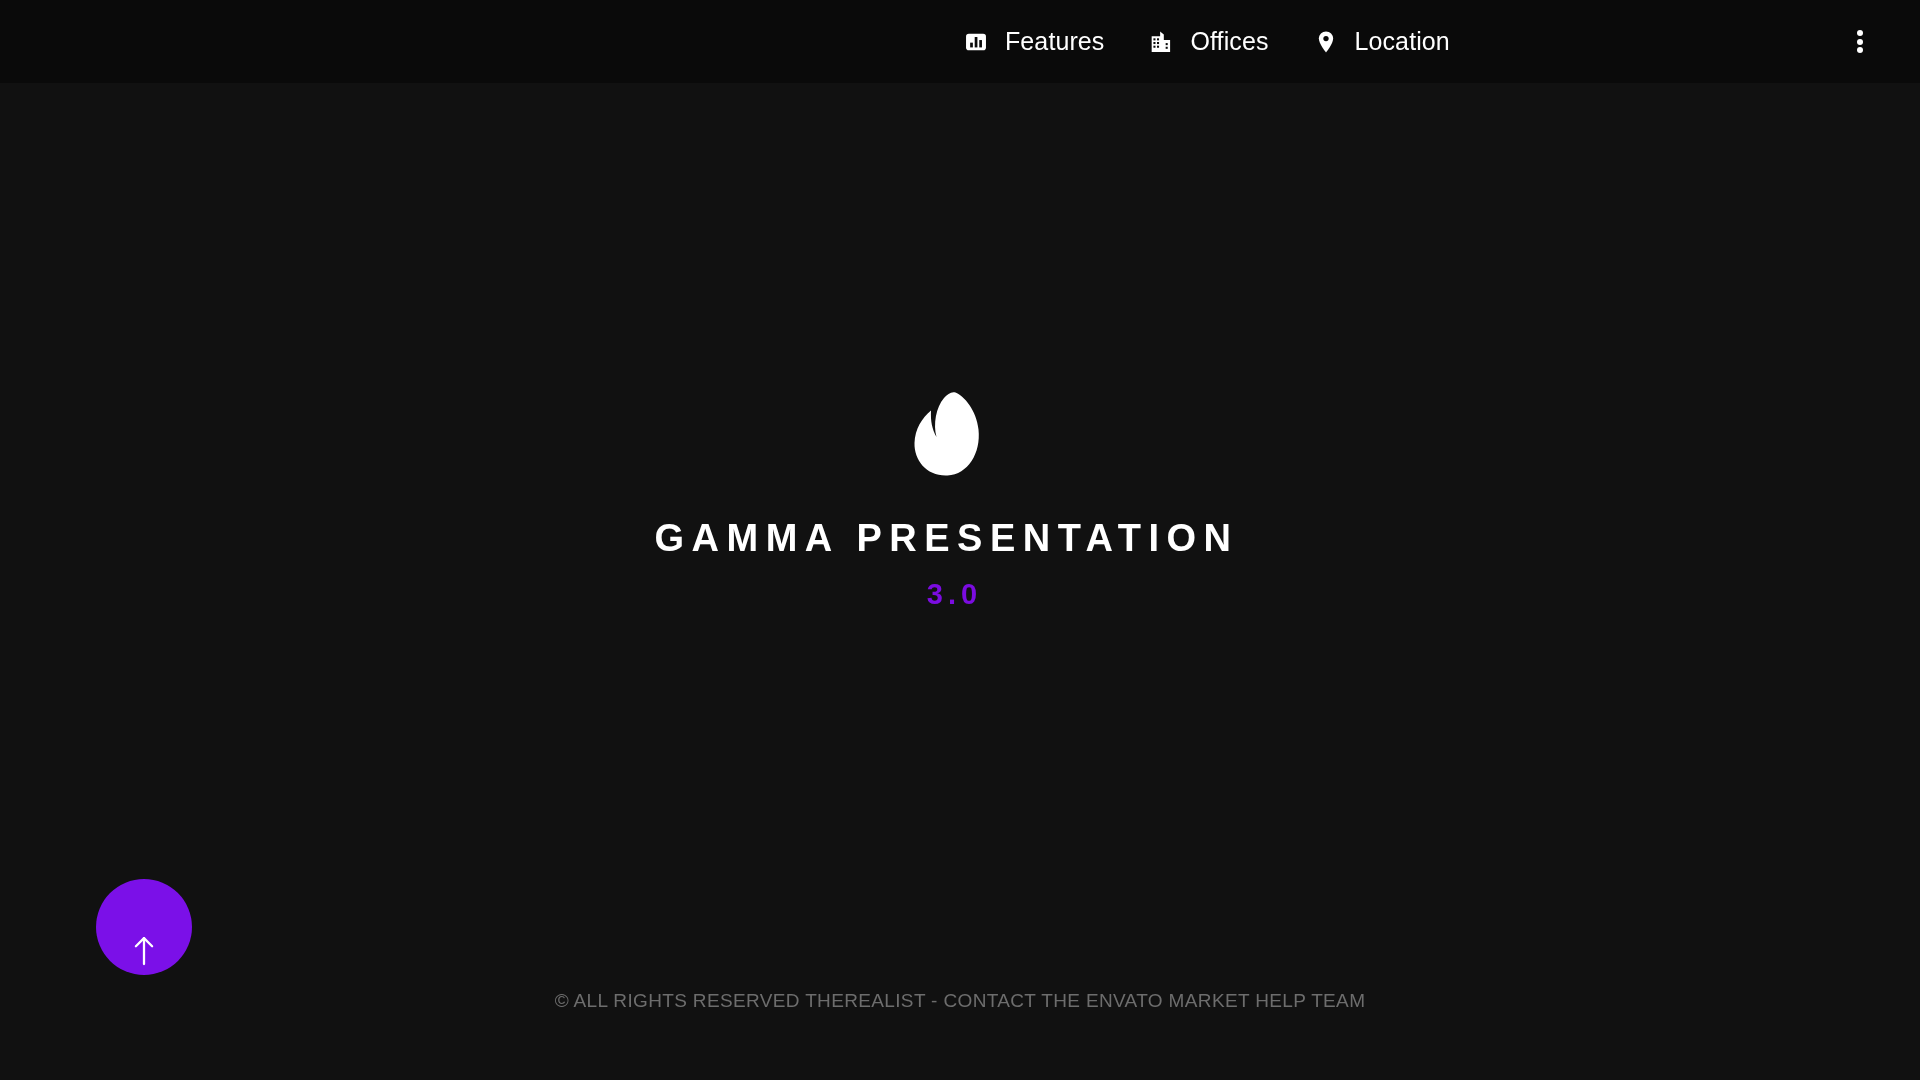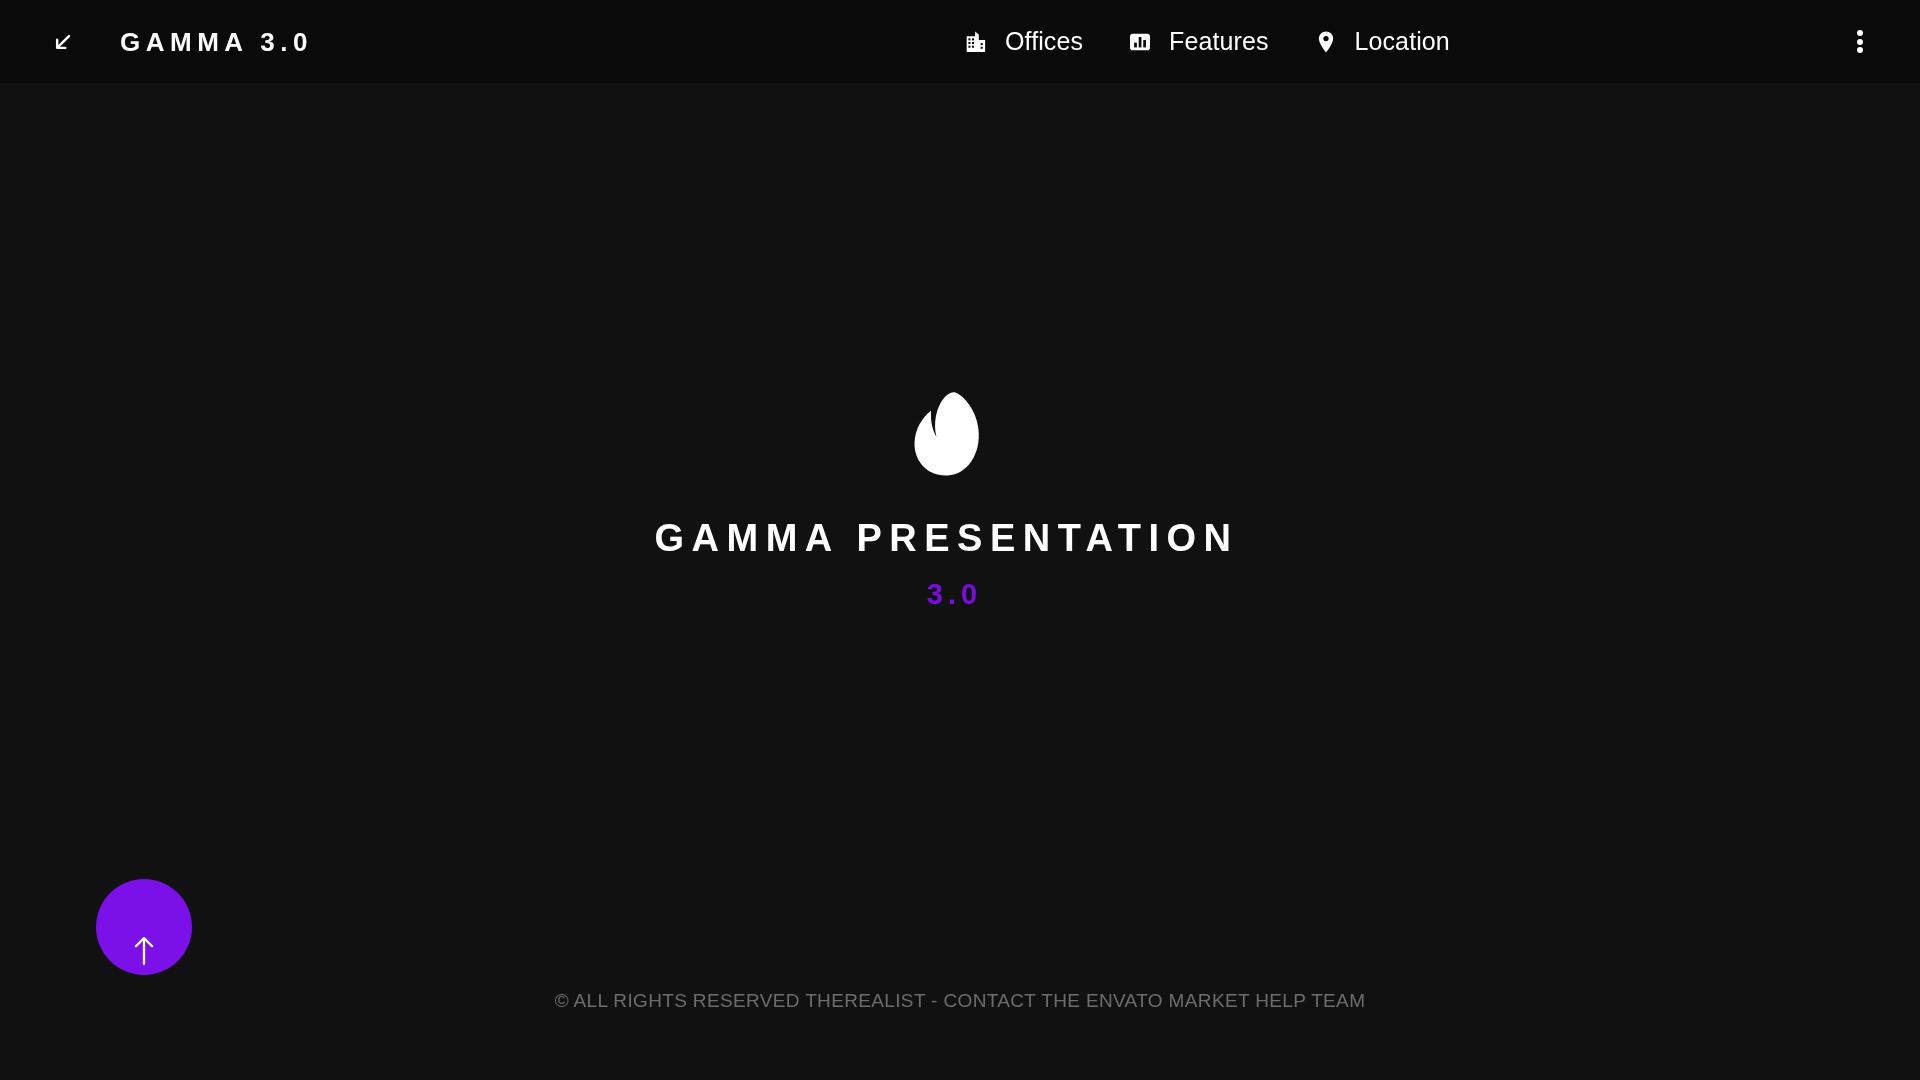--- a/index.html
+++ b/index.html
@@ -197,64 +197,55 @@
     color: #6d6d6d;
     white-space: nowrap;
     text-align: center;
   }
 </style>
 </head>
 <body style="background: rgb(17, 17, 17);">
 
 <header id="header-bar" style="background: rgb(10, 10, 10);">
 
-  <div id="brand">
-    <span id="brand-icon">
-      <svg viewBox="0 0 24 24" width="26" height="26" fill="none" stroke="#ffffff" stroke-width="2.2" stroke-linecap="round" stroke-linejoin="round">
-        <line x1="17.5" y1="6.5" x2="7.2" y2="16.8"></line>
-        <polyline points="14.2,17.4 6.6,17.4 6.6,9.8"></polyline>
-      </svg>
-    </span>
-    <span id="brand-title">GAMMA 3.0</span>
-  </div>
 
   <nav id="primary-nav">
 
+
+    <div class="nav-item">
+      <span class="nav-icon">
+        <svg viewBox="0 0 24 24" width="26" height="26">
+          <rect x="2.8" y="4.4" width="18.4" height="15.2" rx="2.6" ry="2.6" fill="#ffffff"></rect>
+          <rect x="6.6" y="12.6" width="2.5" height="4.4" fill="#0a0a0a"></rect>
+          <rect x="10.8" y="7.4" width="2.5" height="9.6" fill="#0a0a0a"></rect>
+          <rect x="15.0" y="10.2" width="2.5" height="6.8" fill="#0a0a0a"></rect>
+        </svg>
+      </span>
+      <span class="nav-label">Features</span>
+    </div>
 
     <div class="nav-item">
       <span class="nav-icon">
         <svg viewBox="0 0 24 24" width="26" height="26" fill="#ffffff">
           <path d="M11.2 2.4 L14.6 5.1 L14.6 10.2 L20.4 10.2 L20.4 21.2 L3.4 21.2 L3.4 6.8 L11.2 6.8 Z"></path>
           <rect x="5.0" y="8.6" width="1.9" height="1.9" fill="#0a0a0a"></rect>
           <rect x="8.3" y="8.6" width="1.9" height="1.9" fill="#0a0a0a"></rect>
           <rect x="5.0" y="12.0" width="1.9" height="1.9" fill="#0a0a0a"></rect>
           <rect x="8.3" y="12.0" width="1.9" height="1.9" fill="#0a0a0a"></rect>
           <rect x="5.0" y="15.4" width="1.9" height="1.9" fill="#0a0a0a"></rect>
           <rect x="8.3" y="15.4" width="1.9" height="1.9" fill="#0a0a0a"></rect>
           <rect x="16.3" y="13.0" width="1.9" height="1.9" fill="#0a0a0a"></rect>
           <rect x="16.3" y="16.4" width="1.9" height="1.9" fill="#0a0a0a"></rect>
         </svg>
       </span>
       <span class="nav-label">Offices</span>
     </div>
 
     <div class="nav-item">
       <span class="nav-icon">
-        <svg viewBox="0 0 24 24" width="26" height="26">
-          <rect x="2.8" y="4.4" width="18.4" height="15.2" rx="2.6" ry="2.6" fill="#ffffff"></rect>
-          <rect x="6.6" y="12.6" width="2.5" height="4.4" fill="#0a0a0a"></rect>
-          <rect x="10.8" y="7.4" width="2.5" height="9.6" fill="#0a0a0a"></rect>
-          <rect x="15.0" y="10.2" width="2.5" height="6.8" fill="#0a0a0a"></rect>
-        </svg>
-      </span>
-      <span class="nav-label">Features</span>
-    </div>
-
-    <div class="nav-item">
-      <span class="nav-icon">
         <svg viewBox="0 0 24 24" width="26" height="26" fill="#ffffff">
           <path d="M12 2.2 C8.3 2.2 5.4 5.1 5.4 8.8 C5.4 13.7 12 21.6 12 21.6 C12 21.6 18.6 13.7 18.6 8.8 C18.6 5.1 15.7 2.2 12 2.2 Z"></path>
           <circle cx="12" cy="8.8" r="2.45" fill="#0a0a0a"></circle>
         </svg>
       </span>
       <span class="nav-label">Location</span>
     </div>
 
   </nav>
 

